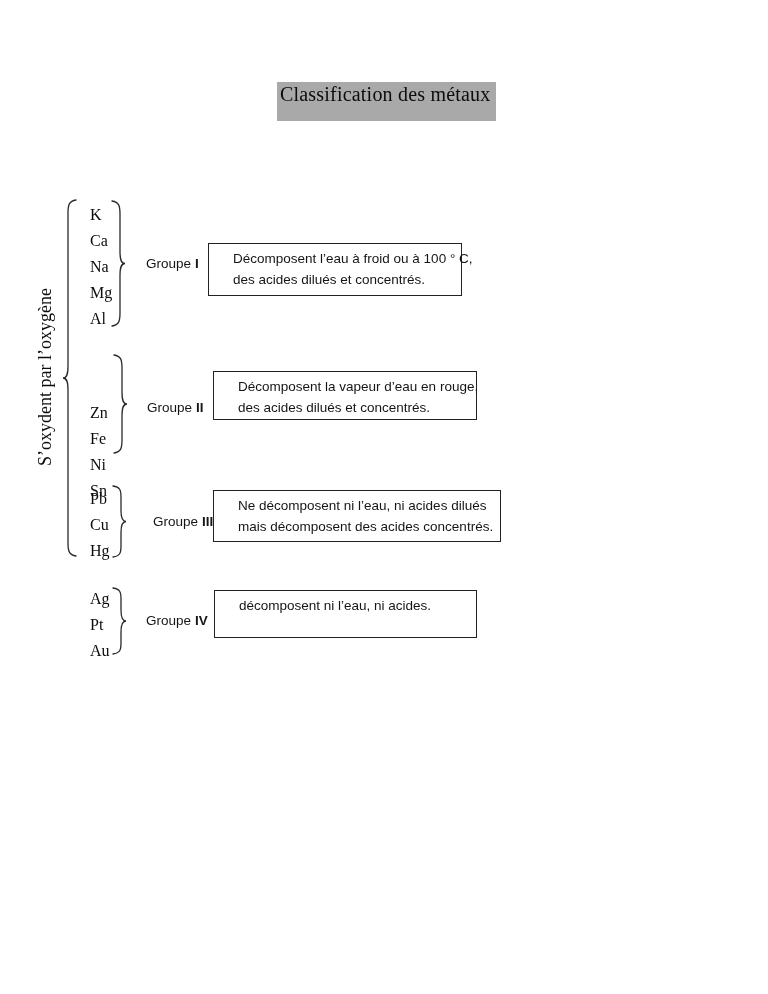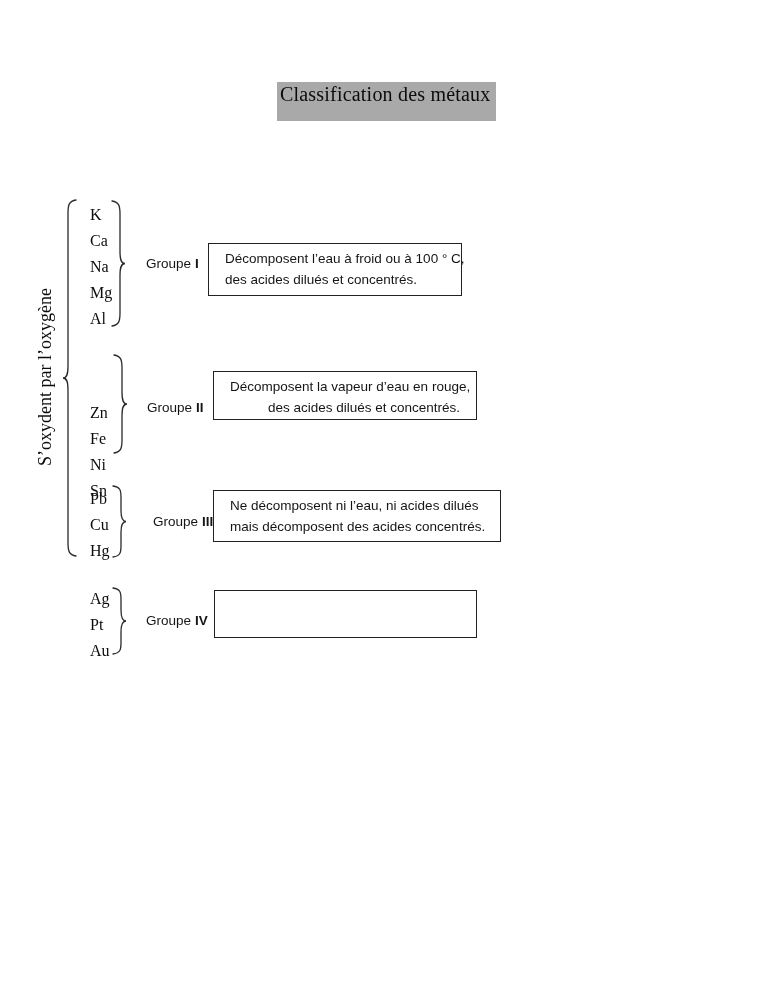--- a/index.html
+++ b/index.html
@@ -63,21 +63,21 @@
     margin-left: 4px;
   }
   .desc-box {
     position: absolute;
     border: 1.5px solid #222222;
     background: #ffffff;
     font-family: "Liberation Sans", sans-serif;
     font-size: 13.5px;
     line-height: 21px;
     color: #151515;
-    padding: 4px 16px;
+    padding: 4px 24px;
     box-sizing: border-box;
     white-space: nowrap;
   }
   .desc-box.centered { }
 </style>
 </head>
 <body>
 
 <div id="page">
 
@@ -112,21 +112,21 @@
     <div>Fe</div>
     <div>Ni</div>
     <div>Sn</div>
   </div>
   <svg class="brace" style="left:112px; top:354px;" width="16" height="100" viewBox="0 0 16 100">
     <path d="M 2 1 C 9 2, 10 6, 10 14 L 10 38 C 10 46, 11 50, 15 50 C 11 50, 10 54, 10 62 L 10 86 C 10 94, 9 98, 2 99"></path>
   </svg>
   <div class="group-label" style="left:147px; top:400px;">
     <span>Groupe</span><span class="numeral">II</span>
   </div>
-  <div class="desc-box" style="left:213px; top:371px; width:264px; height:49px;text-align:right;">
+  <div class="desc-box" style="left:213px; top:371px; width:264px; height:49px;">
     <div>Décomposent la vapeur d’eau en rouge,</div>
     <div>des acides dilués et concentrés.</div>
   </div>
 
   <div class="metals" style="left:90px; top:486px;">
     <div>Pb</div>
     <div>Cu</div>
     <div>Hg</div>
   </div>
   <svg class="brace" style="left:111px; top:485px;" width="16" height="73" viewBox="0 0 16 73">
@@ -145,15 +145,16 @@
     <div>Pt</div>
     <div>Au</div>
   </div>
   <svg class="brace" style="left:111px; top:587px;" width="16" height="68" viewBox="0 0 16 68">
     <path d="M 2 1 C 9 2, 10 5, 10 12 L 10 23 C 10 30, 11 34, 15 34 C 11 34, 10 38, 10 45 L 10 56 C 10 63, 9 66, 2 67"></path>
   </svg>
   <div class="group-label" style="left:146px; top:613px;">
     <span>Groupe</span><span class="numeral">IV</span>
   </div>
   <div class="desc-box" style="left:214px; top:590px; width:263px; height:48px;">
+    <div>décomposent ni l’eau, ni acides.</div>
   </div>
 
 </div>
 
 </body></html>

